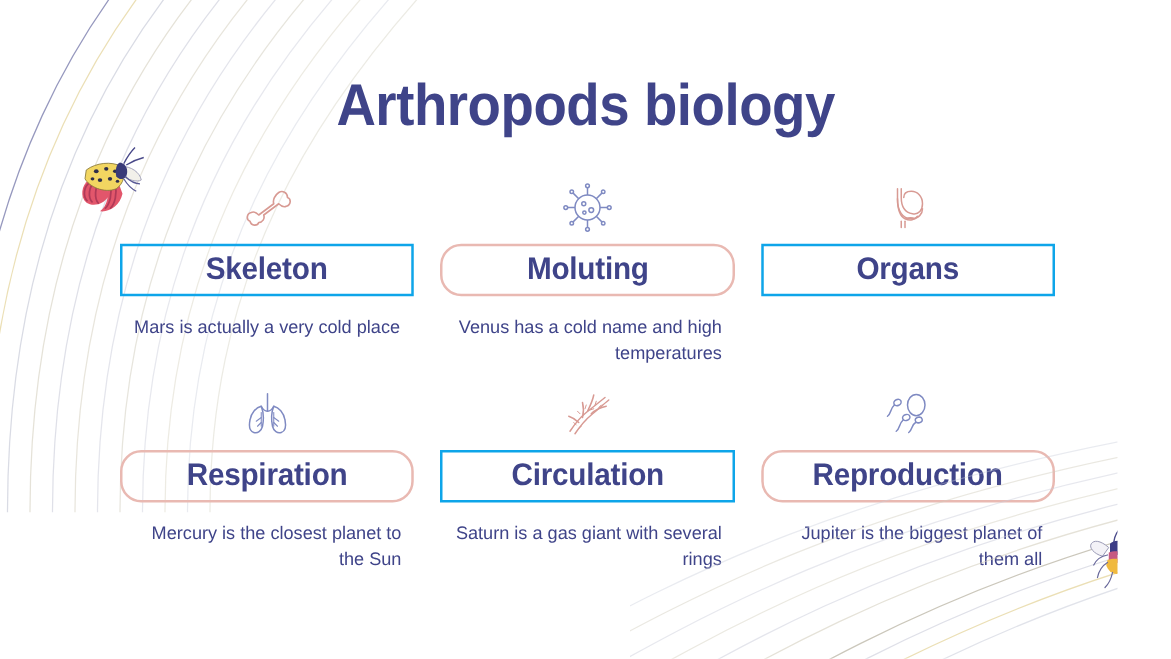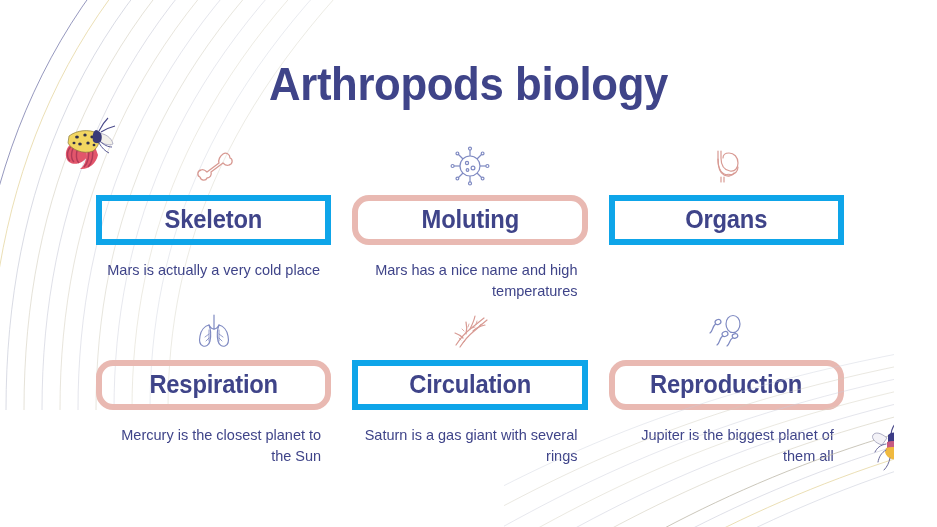--- a/index.html
+++ b/index.html
@@ -68,21 +68,21 @@
   .card-icon {
     height: 52px;
     display: flex;
     align-items: center;
     justify-content: center;
     margin-bottom: 3px;
   }
   .card-title-box {
     width: 100%;
     box-sizing: border-box;
-    border: 6px solid #0ea5e9;
+    border: 2px solid #0ea5e9;
     padding: 5px 4px 7px;
     text-align: center;
   }
   .card-title-box.salmon { border-color: #e9b9b2; border-radius: 17px; }
   .card-title {
     font-size: 25px;
     font-weight: bold;
     color: #3f4489;
     line-height: 1.05;
     letter-spacing: -0.2px;
@@ -206,21 +206,21 @@
             <path d="M15 29 L10.5 33.5"></path>
               <circle cx="9.4" cy="34.6" r="1.4"></circle>
             <path d="M29 29 L33.5 33.5"></path>
               <circle cx="34.6" cy="34.6" r="1.4"></circle>
           </g>
         </svg>
       </div>
       <div class="card-title-box salmon">
         <span class="card-title">Moluting</span>
       </div>
-      <div class="card-desc">Mars has a nice name and high temperatures</div>
+      <div class="card-desc">Venus has a cold name and high temperatures</div>
     </div>
 
     <div class="card">
       <div class="card-icon">
         <svg width="44" height="44" viewBox="0 0 44 44" fill="none">
           <g stroke="#d89a93" stroke-width="1.2" fill="none" stroke-linecap="round">
             <path d="M17 7 V14 C17 22 20 26 26 27 C31 28 34 24 34 19
                      C34 13 30 9 25 9 C21 9 19 11 19 14"></path>
             <path d="M14 7 V15 C14 25 18 31 25 31 C31 31 34 27 34 23"></path>
             <path d="M14 15 C14 24 16 29 20 31 C24 33 28 32 30 29"></path>

